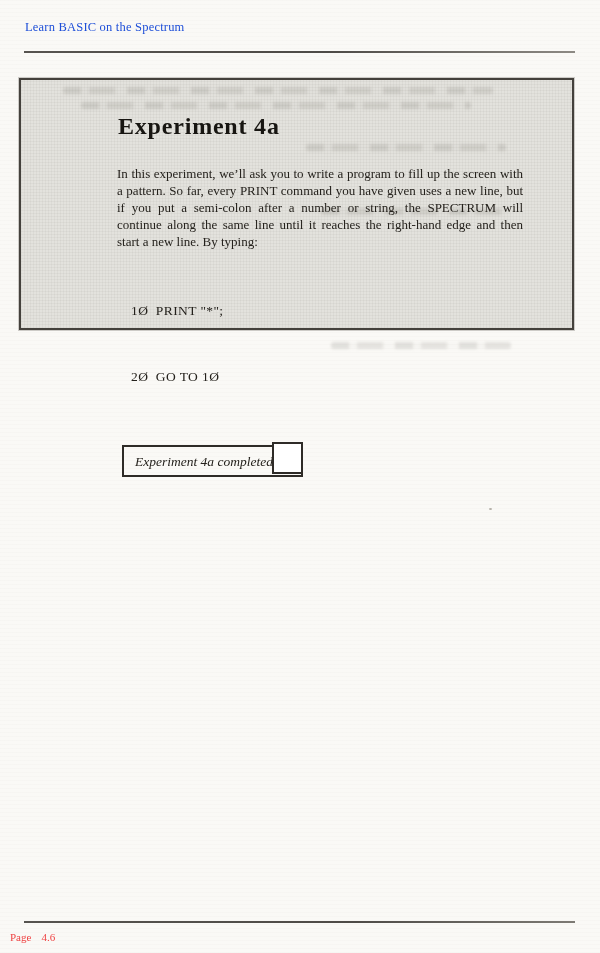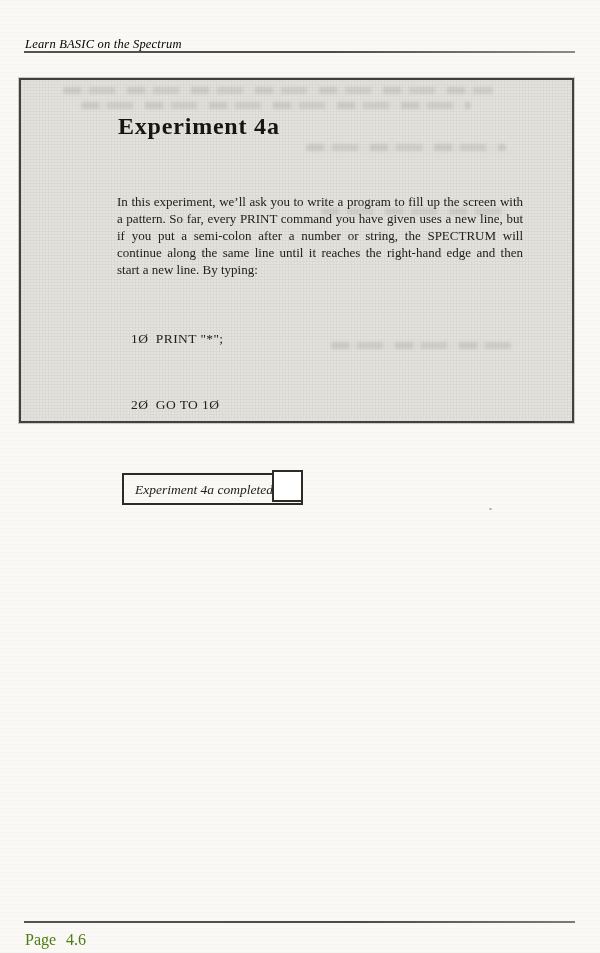--- a/index.html
+++ b/index.html
@@ -9,31 +9,31 @@
     background-color: #faf9f6;
     background-image:
       repeating-linear-gradient(0deg, rgba(120,115,105,0.025) 0 1px, transparent 1px 4px);
     font-family: "Liberation Serif", serif;
     color: #26231f;
     overflow: hidden;
   }
 
   
   .running-title {
-    position: absolute; left: 25px; top: 37px;
-    font-size: 12.5px; letter-spacing: 0.2px; color: #000000; font-style: italic;
+    position: absolute; left: 25px; top: 20px;
+    font-size: 12.5px; letter-spacing: 0.2px; color: #1d4ed8;
   }
   .header-rule {
     position: absolute; left: 24px; top: 51px; width: 551px; height: 2px;
     background: linear-gradient(90deg, #575450 0%, #4e4b47 55%, #8d8a84 100%);
   }
 
   
   .panel {
-    position: absolute; left: 19px; top: 78px; width: 555px; height: 345px;
+    position: absolute; left: 19px; top: 78px; width: 555px; height: 252px;
     box-sizing: border-box;
     border: 2px solid #44413c;
     background-color: #e3e2dd;
     background-image:
       repeating-linear-gradient(0deg, rgba(90,86,78,0.05) 0 1px, transparent 1px 3px),
       repeating-linear-gradient(90deg, rgba(90,86,78,0.05) 0 1px, transparent 1px 3px);
     box-shadow: 0 0 0 1px rgba(70,66,60,0.25);
   }
 
   
@@ -53,21 +53,20 @@
   .panel-heading {
     position: absolute; left: 97px; top: 33px;
     font-size: 24px; font-weight: bold; letter-spacing: 0.8px;
     color: #171511;
   }
 
   .panel-content {
     position: absolute; left: 96px; top: 85px; width: 406px;
     font-size: 13px; line-height: 17px;
     color: #24211c;
-    margin-top: 28px;
   }
   .para-justified { text-align: justify; margin: 0; }
   .para-plain { margin: 0; }
 
   .code-block {
     margin: 6px 0 0 14px;
     white-space: pre;
     font-size: 13.5px; line-height: 22px;
     letter-spacing: 0.4px;
   }
@@ -99,22 +98,22 @@
     width: 3px; height: 2px; border-radius: 50%;
     background: #b3afa7;
   }
 
   
   .footer-rule {
     position: absolute; left: 24px; top: 921px; width: 551px; height: 2px;
     background: linear-gradient(90deg, #56534f 0%, #4e4b47 60%, #7d7a74 100%);
   }
   .page-number-line {
-    position: absolute; left: 25px; top: 931px;
-    font-size: 16px; color: #4d7c0f;
+    position: absolute; left: 10px; top: 931px;
+    font-size: 11px; color: #ef4444;
   }
   .page-number-line .num { margin-left: 10px; }
 </style>
 </head>
 <body>
 
 <div class="running-title">Learn BASIC on the Spectrum</div>
 <div class="header-rule"></div>
 
 <div class="panel">

